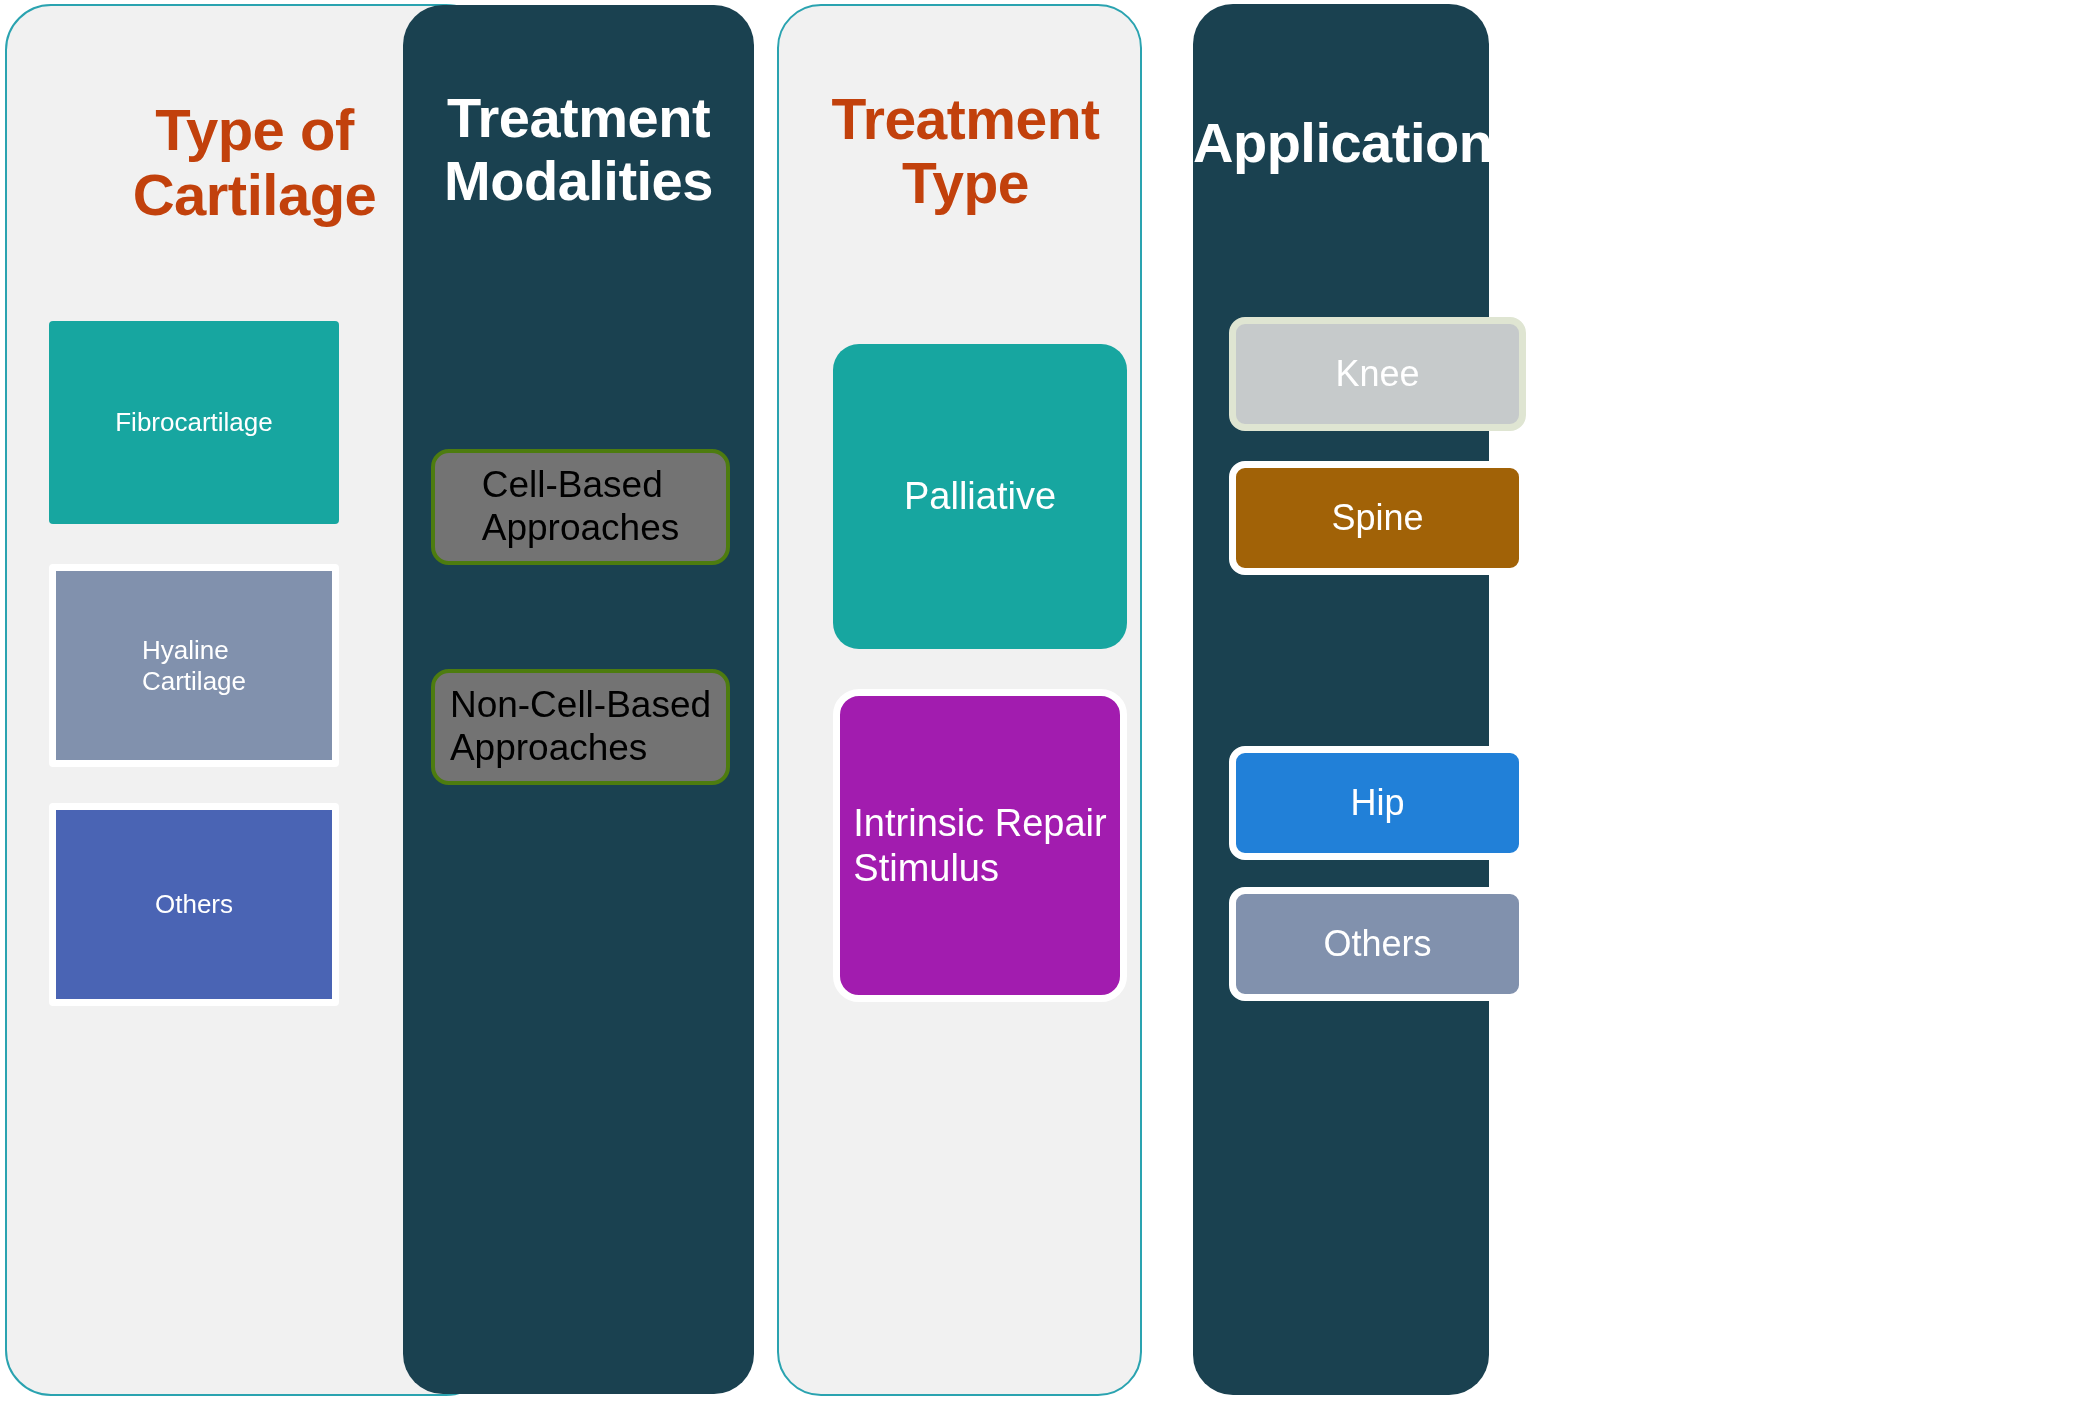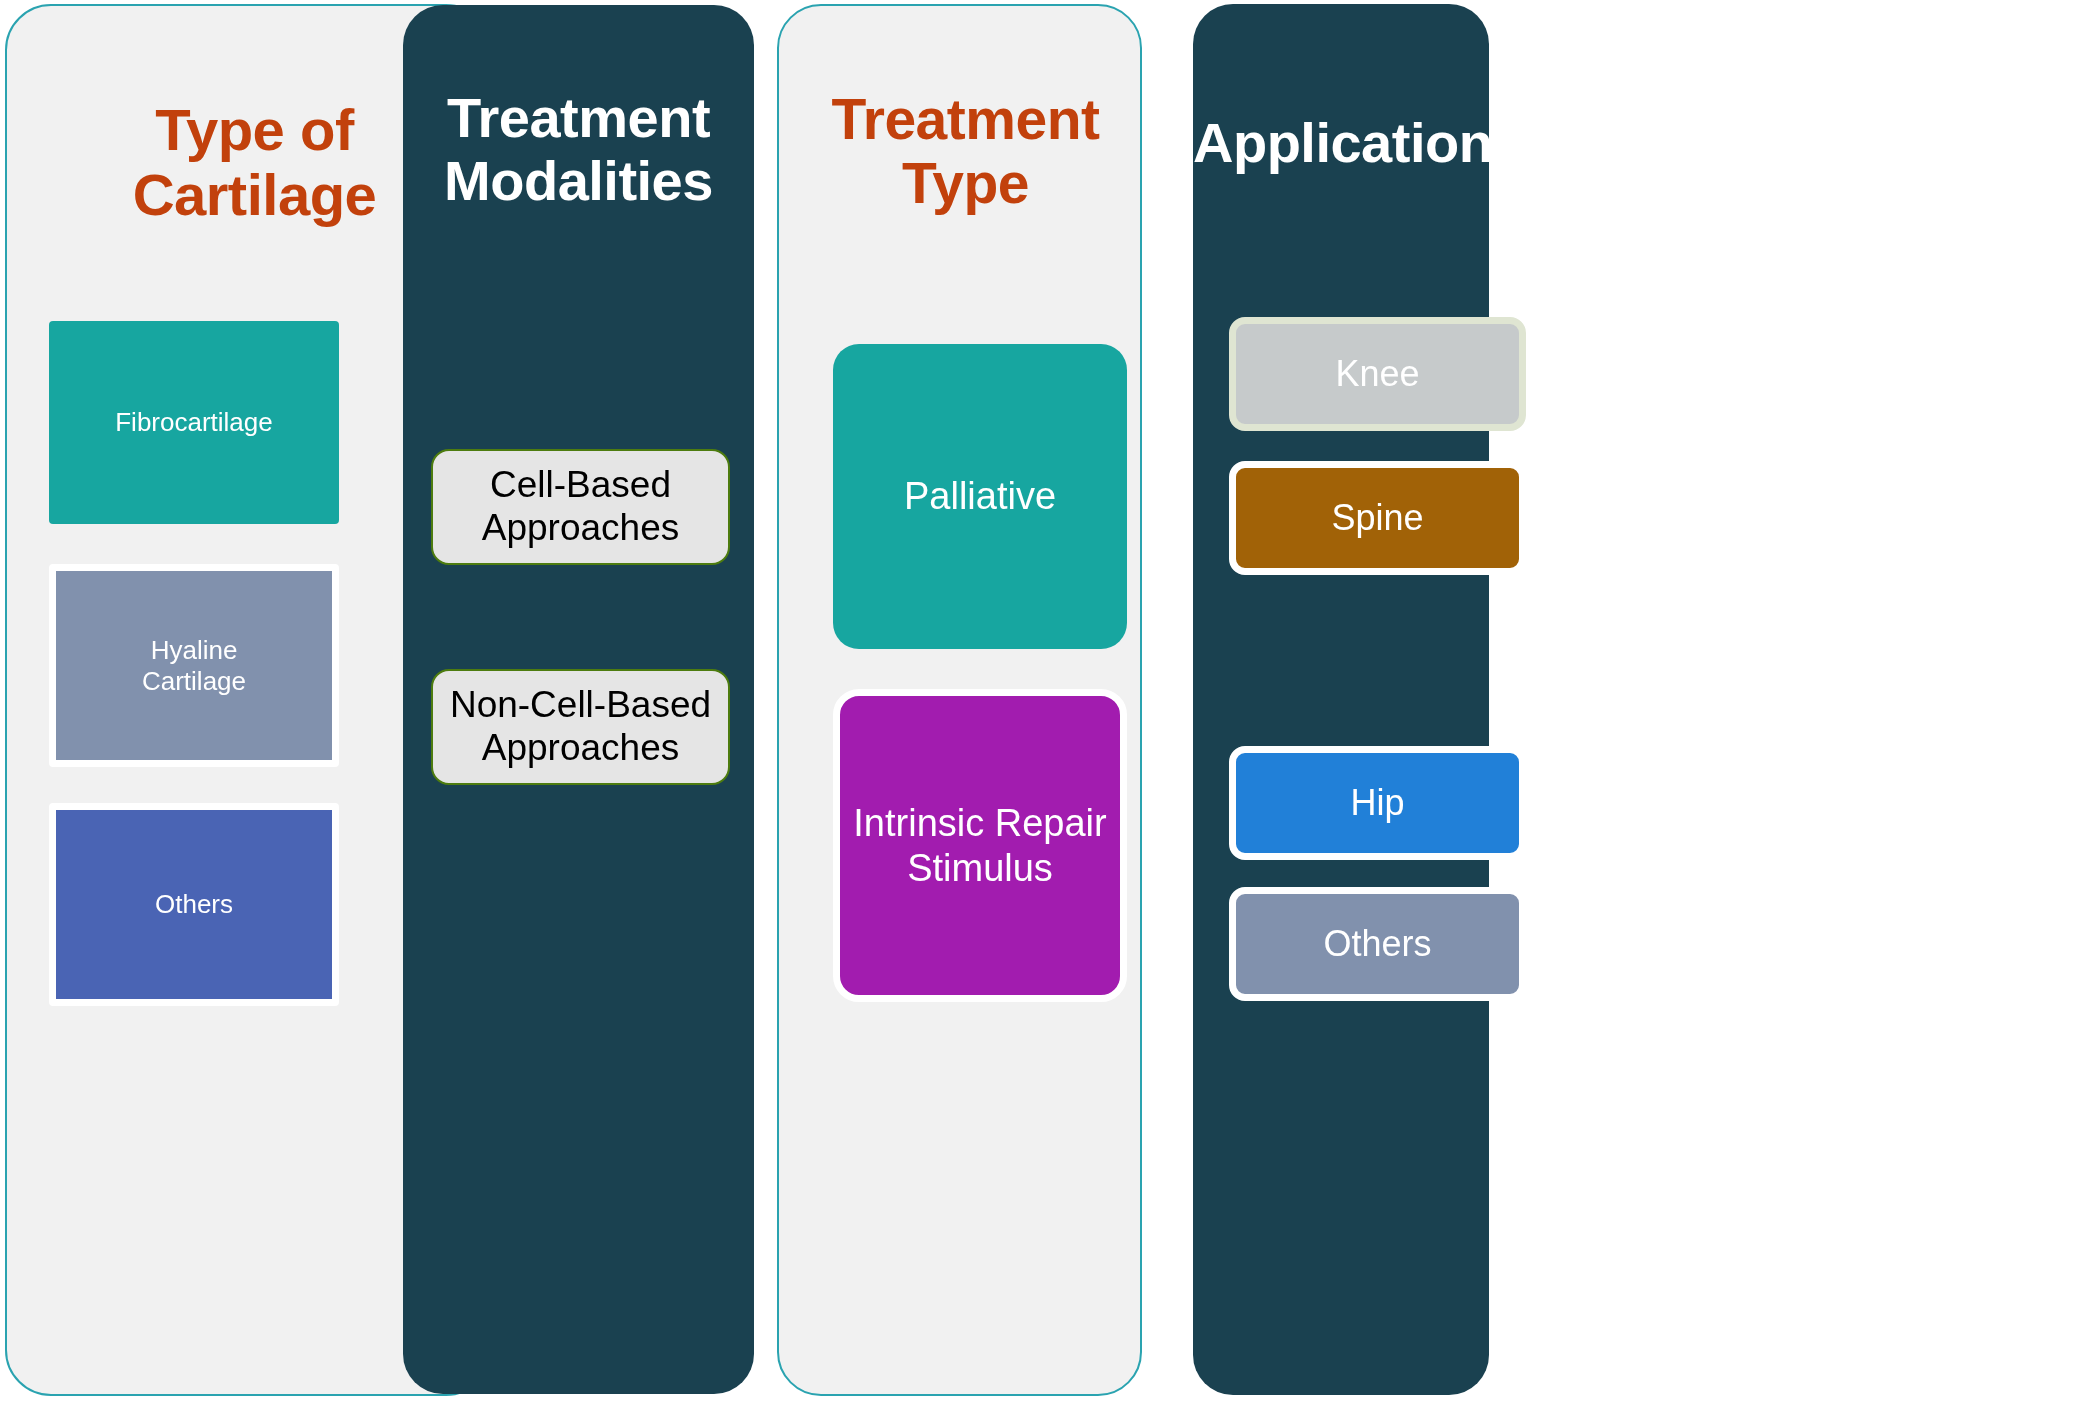--- a/index.html
+++ b/index.html
@@ -49,21 +49,21 @@
   .panel.light .panel-title { color: #c2410c; padding-left: 12px; }
   .panel.dark  .panel-title { color: #ffffff; }
 
   
   .item {
     position: absolute;
     box-sizing: border-box;
     display: flex;
     align-items: center;
     justify-content: center;
-    text-align: center;
+    text-align: left;
     line-height: 1.16;
     white-space: pre-line;
     border-radius: 22px;
   }
 
   
   #col1 { left: 5px; top: 4px; width: 487px; height: 1392px; }
   #col1 .panel-title { font-size: 58px; margin-top: 92px; }
 
   .c1-item {
@@ -91,22 +91,22 @@
 
   
   #col2 { left: 403px; top: 5px; width: 351px; height: 1389px; border-radius: 40px; }
   #col2 .panel-title { font-size: 56px; margin-top: 82px; }
 
   .c2-item {
     left: 28px;
     width: 299px;
     font-size: 37px;
     color: #000000;
-    background: #e5e5e5;
-    border: 2px solid #4d7c0f;
+    background: #737373;
+    border: 4px solid #4d7c0f;
     border-radius: 18px;
   }
   #c2-cell     { top: 444px; height: 116px; }
   #c2-noncell  { top: 664px; height: 116px; }
 
   
   #col3 { left: 777px; top: 4px; width: 365px; height: 1392px; border-radius: 44px; }
   #col3 .panel-title { font-size: 57px; margin-top: 82px; }
 
   .c3-item {

